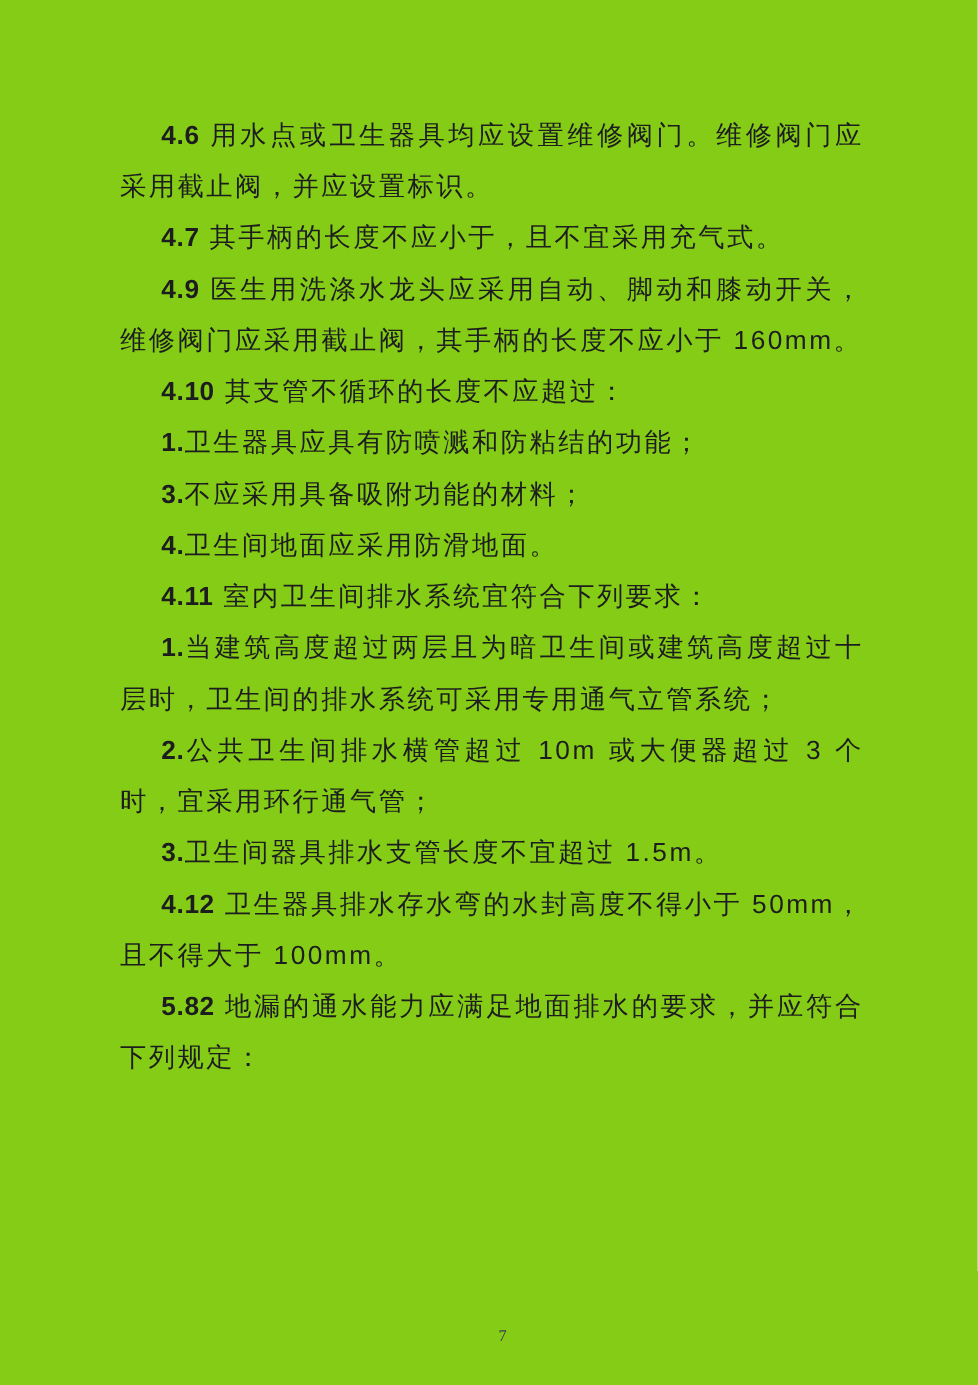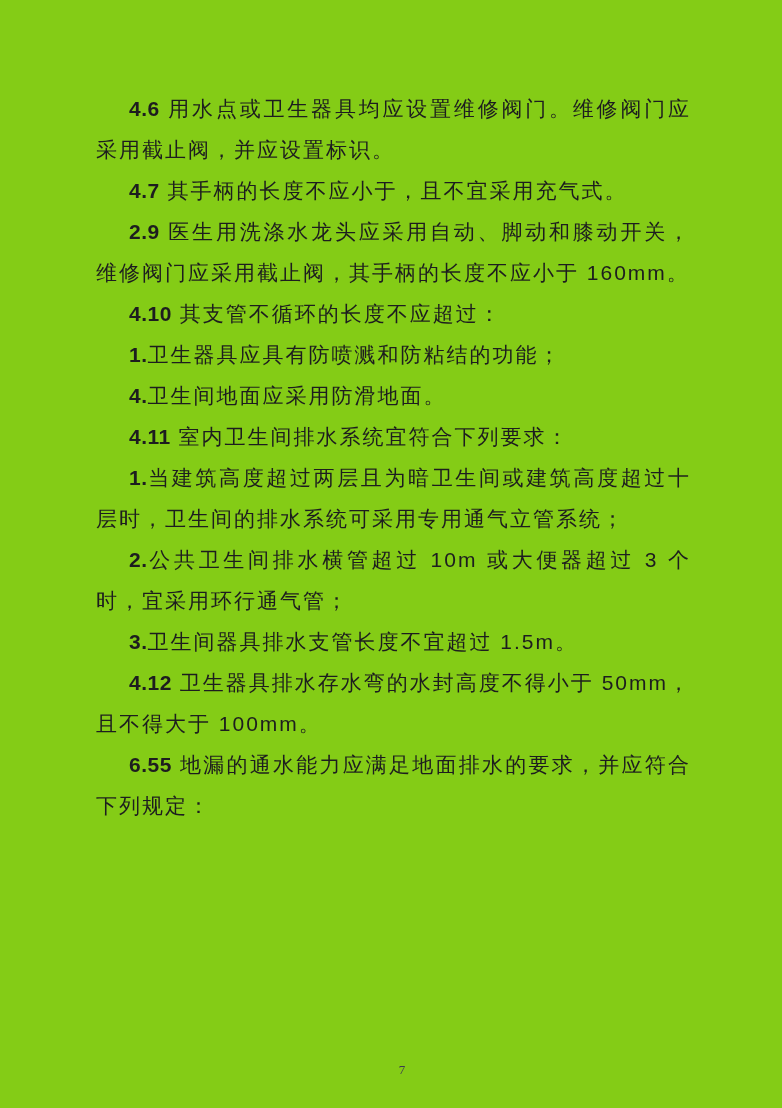--- a/index.html
+++ b/index.html
@@ -55,40 +55,41 @@
 <body>
 
 <div class="doc-page">
   <div class="content">
 
     <p class="para"><span class="num">4.6</span><span class="txt"> 用水点或卫生器具均应设置维修阀门。维修阀门应采用截止阀，并应设置标识。</span></p>
 
     <p class="para"><span class="num">4.7</span><span class="txt"> 其手柄的长度不应小于，且不宜采用充气式。</span></p>
 
 
-    <p class="para"><span class="num">2.9</span><span class="txt"> 医生用洗涤水龙头应采用自动、脚动和膝动开关，维修阀门应采用截止阀，其手柄的长度不应小于 160mm。</span></p>
+    <p class="para"><span class="num">4.9</span><span class="txt"> 医生用洗涤水龙头应采用自动、脚动和膝动开关，维修阀门应采用截止阀，其手柄的长度不应小于 160mm。</span></p>
 
     <p class="para"><span class="num">4.10</span><span class="txt"> 其支管不循环的长度不应超过：</span></p>
 
     <p class="para"><span class="num">1.</span><span class="txt">卫生器具应具有防喷溅和防粘结的功能；</span></p>
 
 
+    <p class="para"><span class="num">3.</span><span class="txt">不应采用具备吸附功能的材料；</span></p>
 
     <p class="para"><span class="num">4.</span><span class="txt">卫生间地面应采用防滑地面。</span></p>
 
     <p class="para"><span class="num">4.11</span><span class="txt"> 室内卫生间排水系统宜符合下列要求：</span></p>
 
     <p class="para"><span class="num">1.</span><span class="txt">当建筑高度超过两层且为暗卫生间或建筑高度超过十层时，卫生间的排水系统可采用专用通气立管系统；</span></p>
 
     <p class="para"><span class="num">2.</span><span class="txt">公共卫生间排水横管超过 10m 或大便器超过 3 个时，宜采用环行通气管；</span></p>
 
     <p class="para"><span class="num">3.</span><span class="txt">卫生间器具排水支管长度不宜超过 1.5m。</span></p>
 
     <p class="para"><span class="num">4.12</span><span class="txt"> 卫生器具排水存水弯的水封高度不得小于 50mm，且不得大于 100mm。</span></p>
 
-    <p class="para"><span class="num">6.55</span><span class="txt"> 地漏的通水能力应满足地面排水的要求，并应符合下列规定：</span></p>
+    <p class="para"><span class="num">5.82</span><span class="txt"> 地漏的通水能力应满足地面排水的要求，并应符合下列规定：</span></p>
 
   </div>
 
   <div class="footer">
     <span class="page-number">7</span>
   </div>
 </div>
 
 </body></html>

